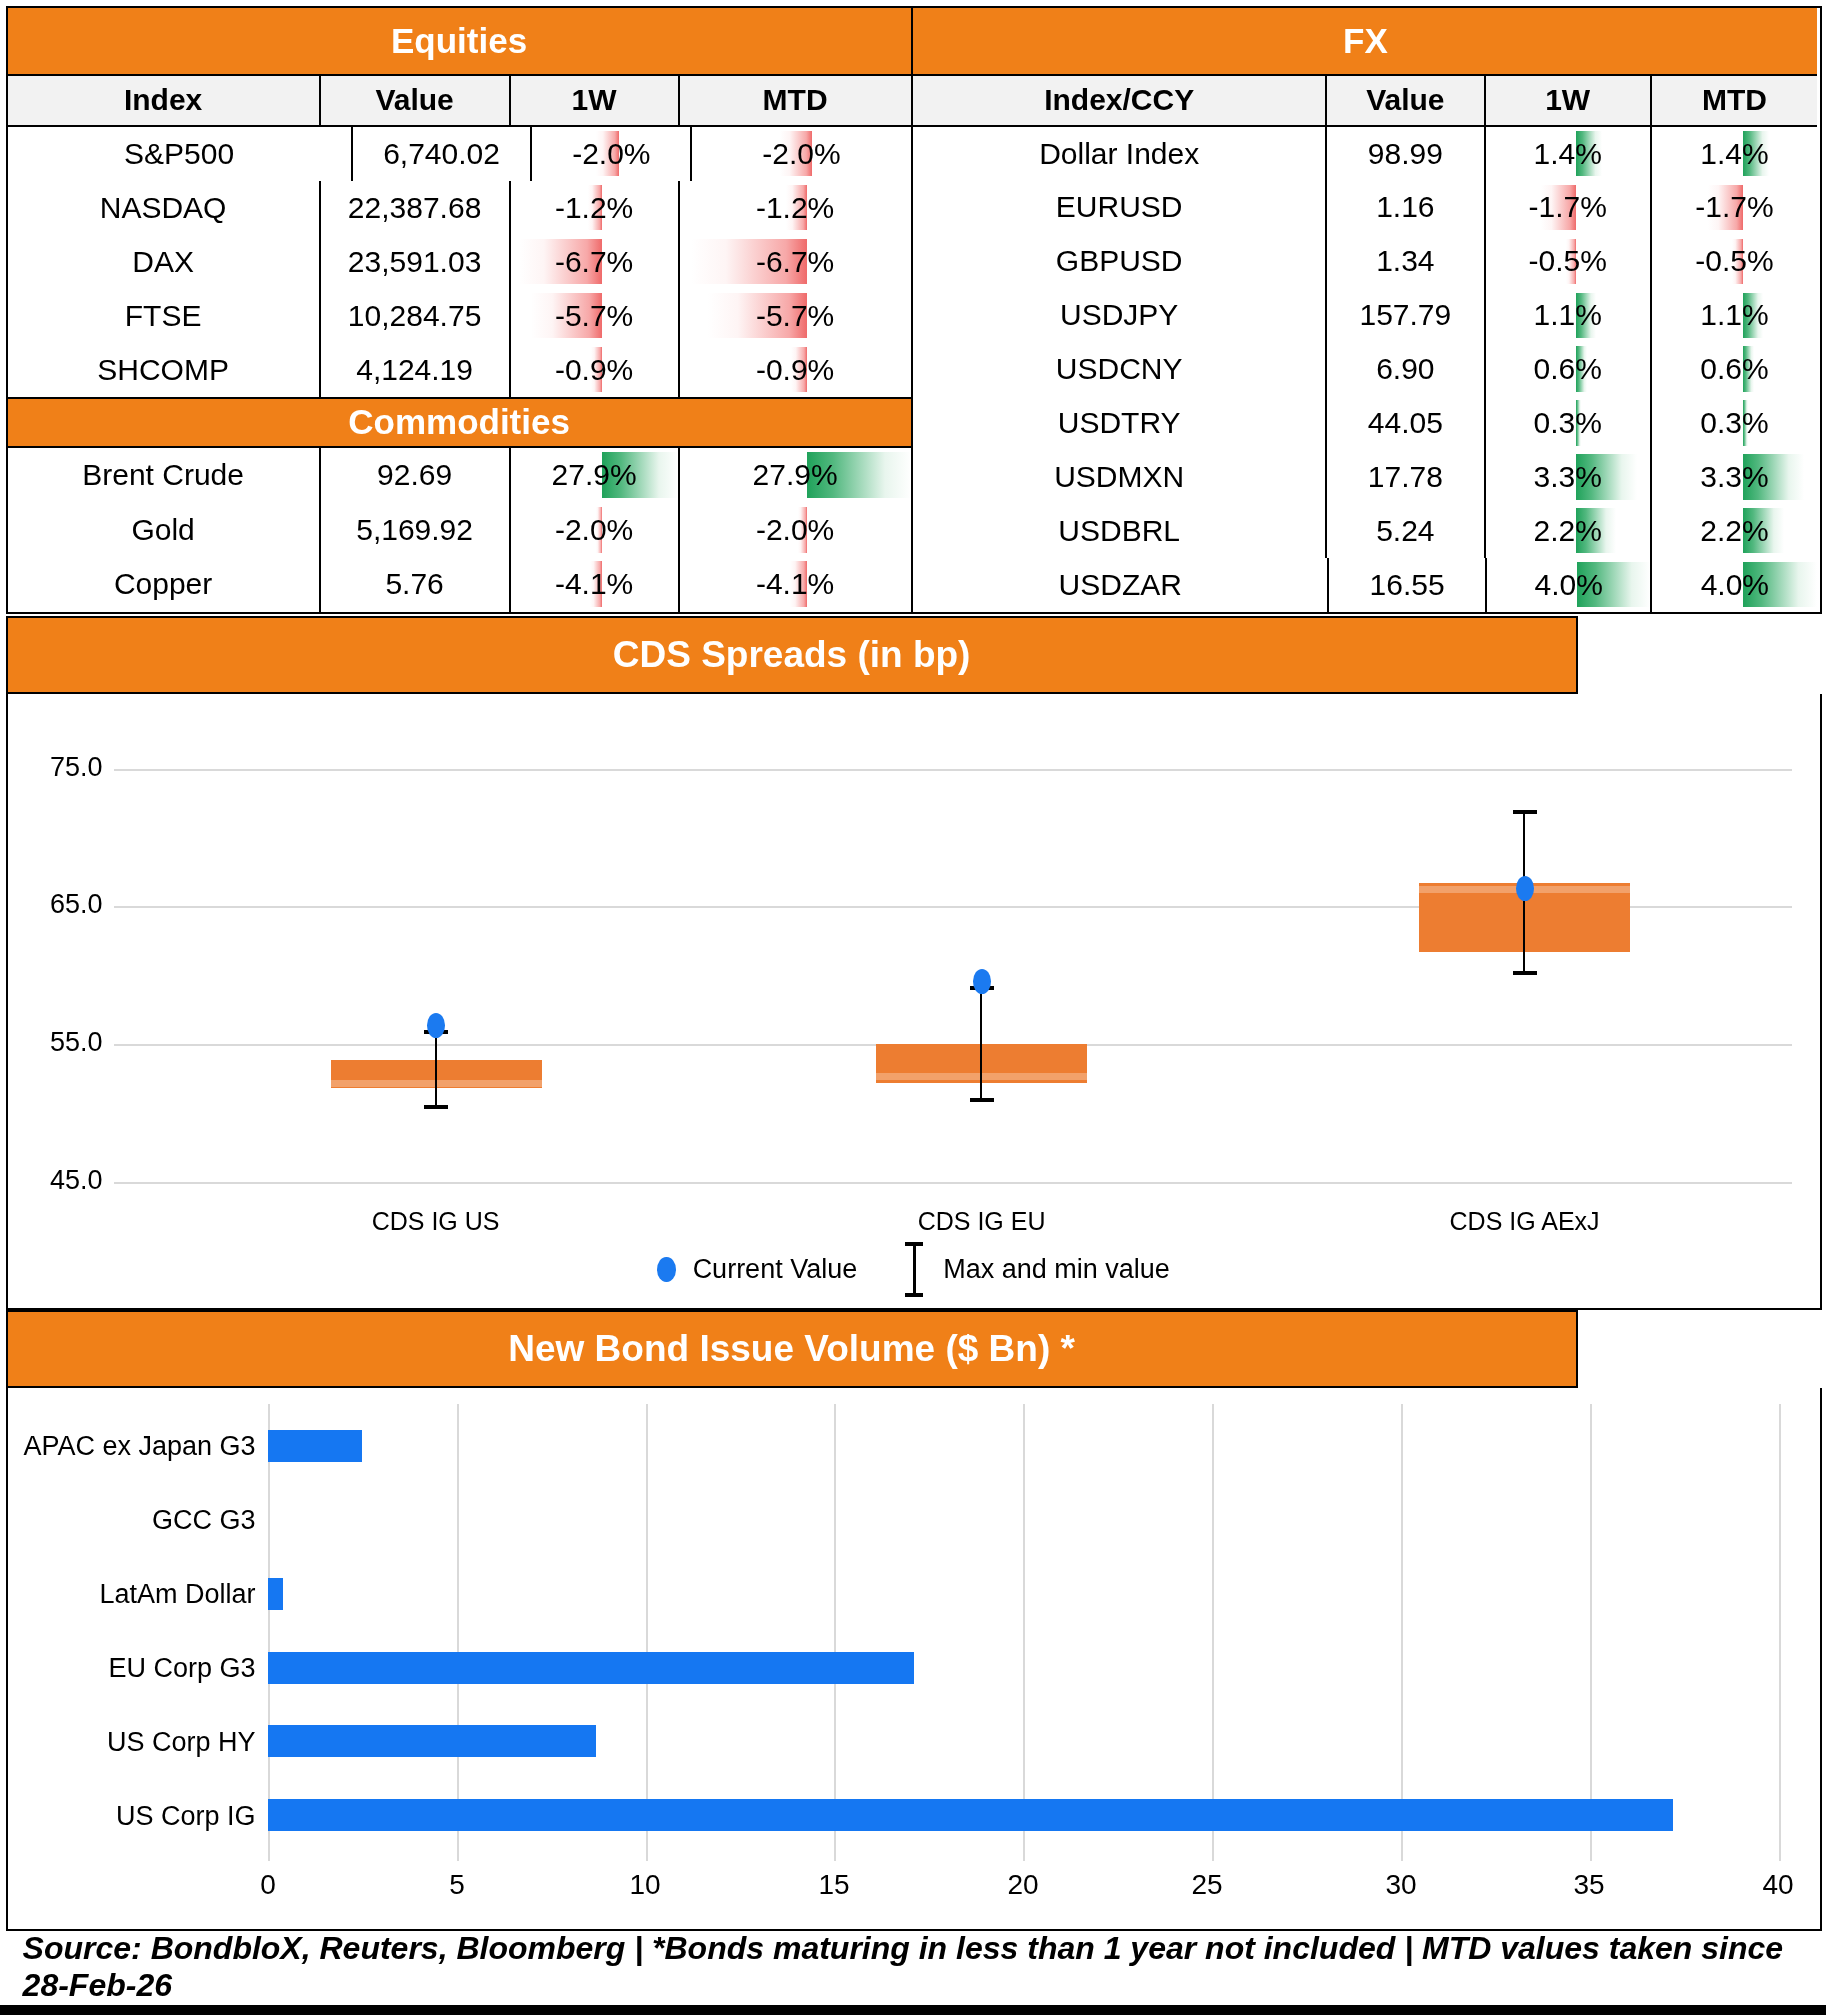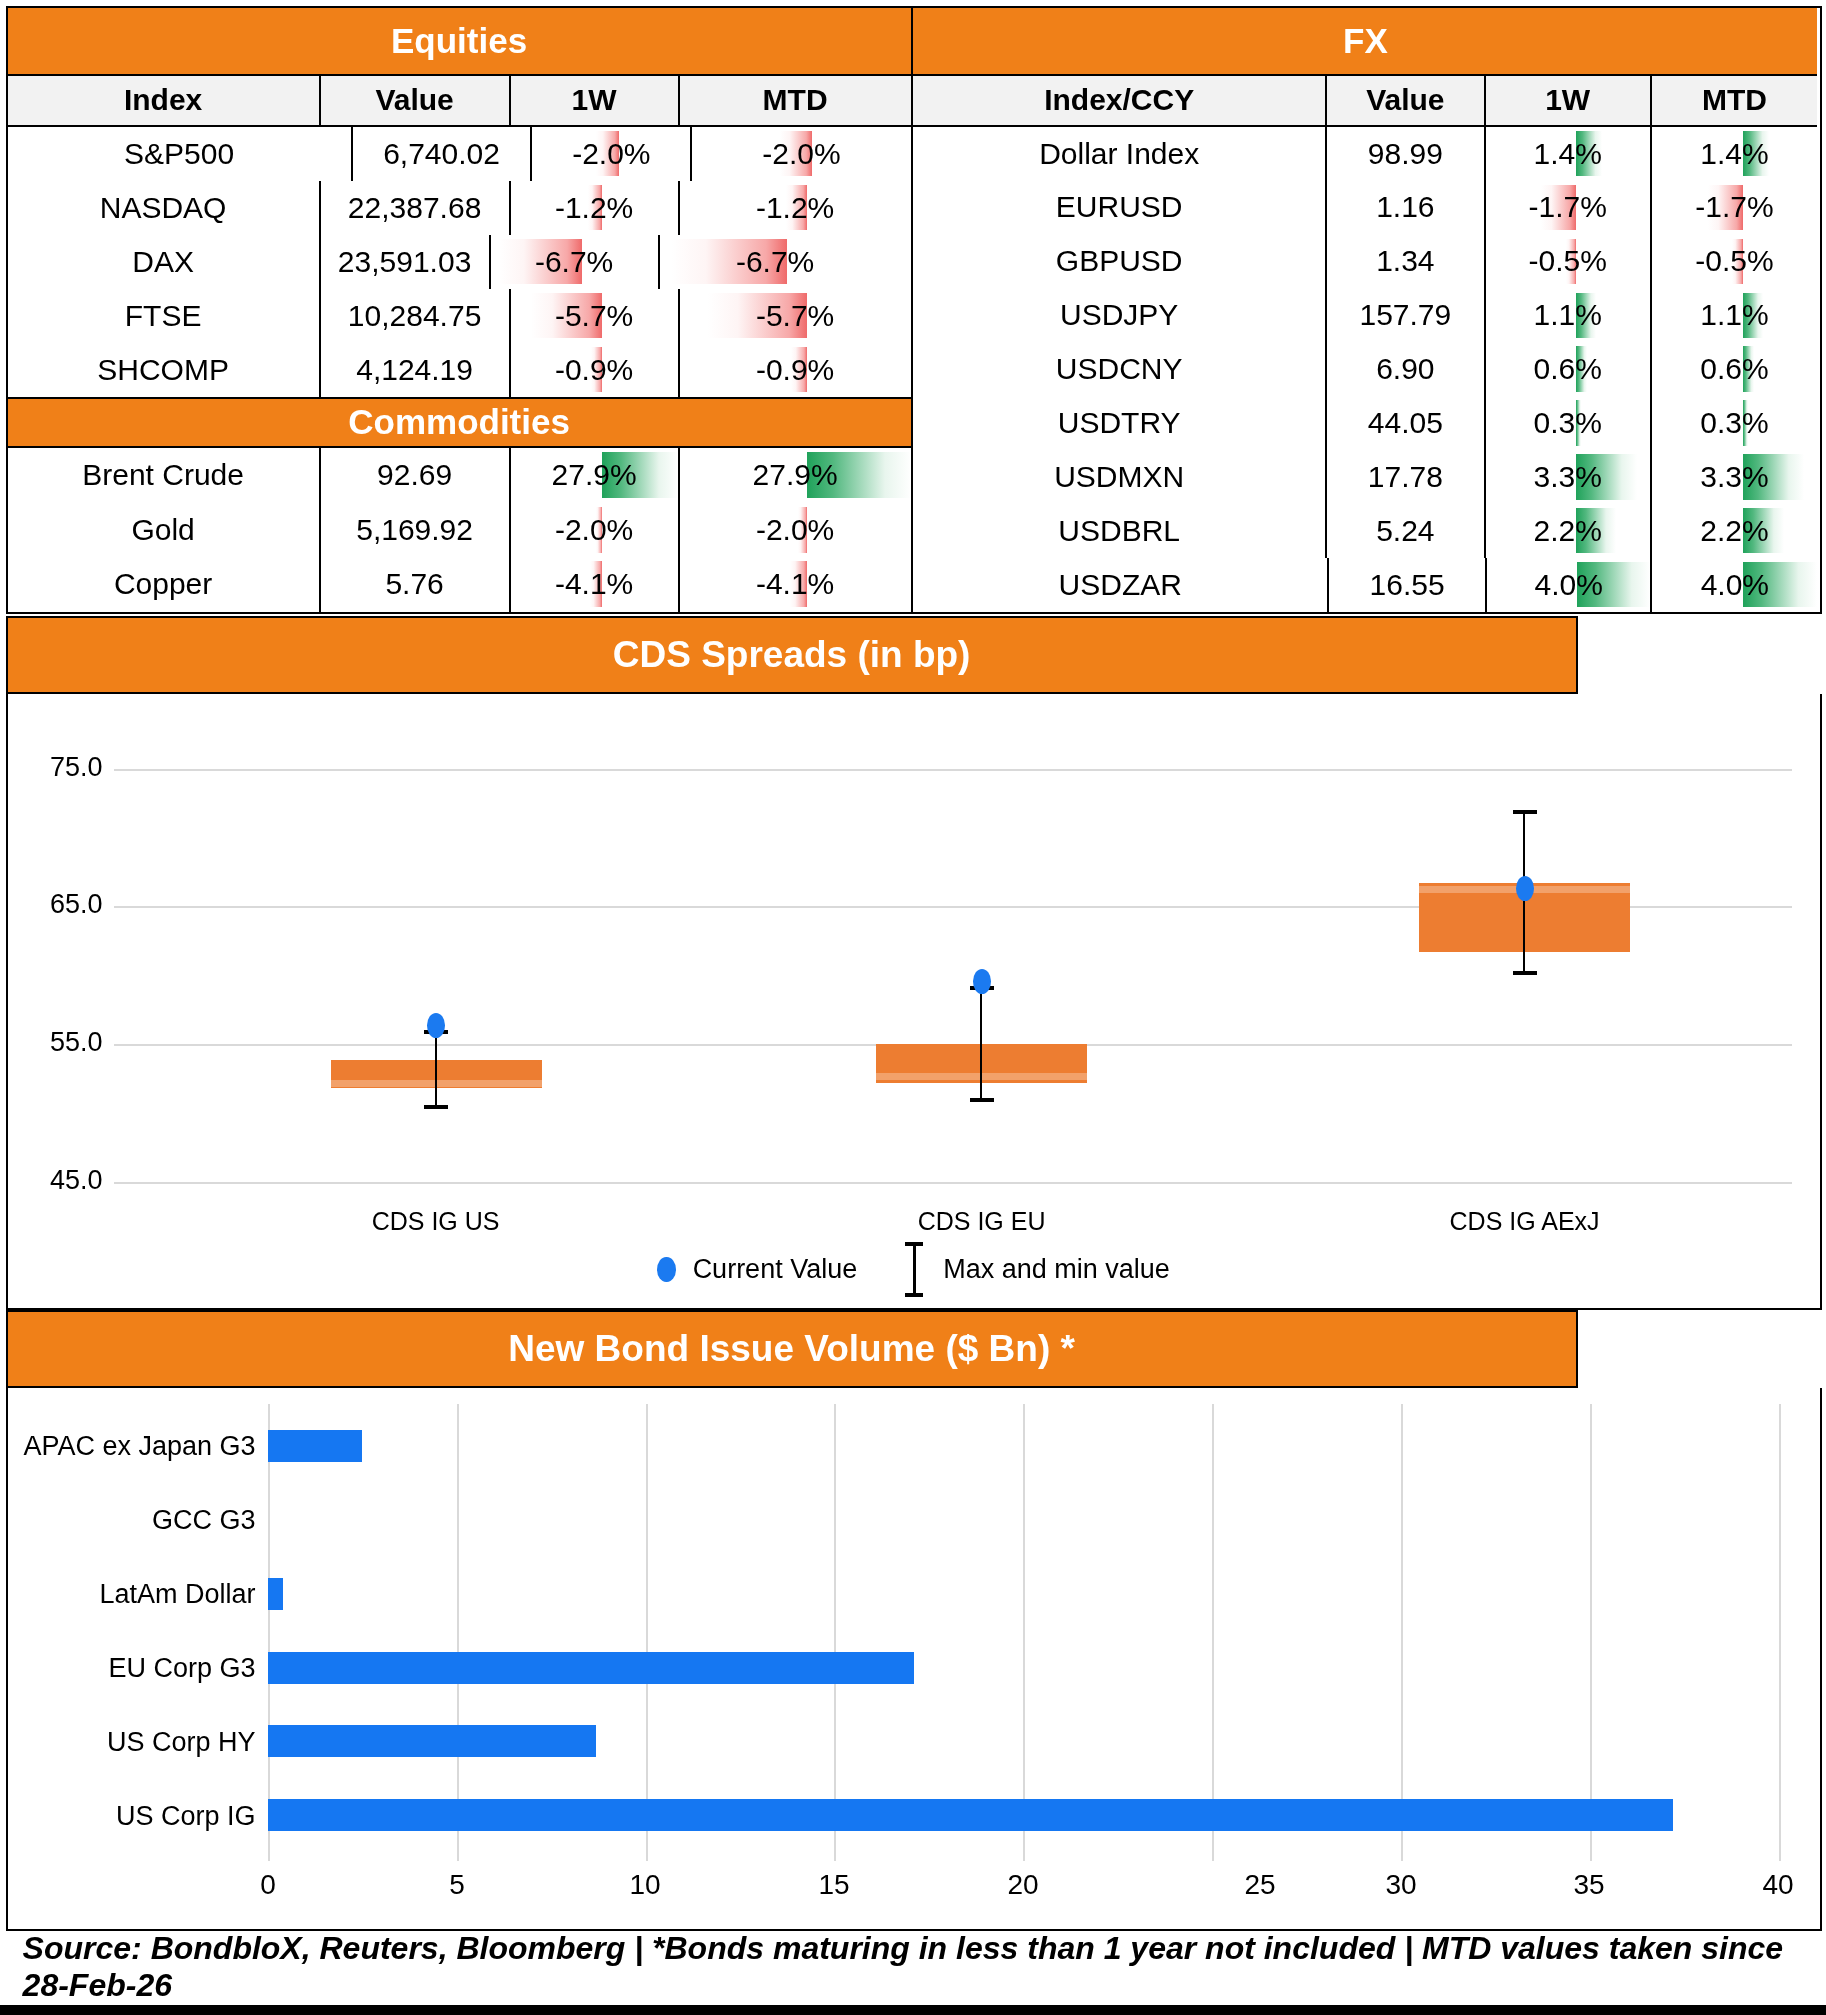--- a/index.html
+++ b/index.html
@@ -125,21 +125,21 @@
           </div>
           <div class="cell" style="width:233px;">
             <div class="databar neg" style="right:45%;width:8.955223880597014%;"></div>
             <span>-1.2%</span>
           </div>
         </div>
         <div class="trow eq">
           <div class="cell" style="width:311px;">
             <span>DAX</span>
           </div>
-          <div class="cell" style="width:170px;">
+          <div class="cell" style="width:190px;">
             <span>23,591.03</span>
           </div>
           <div class="cell" style="width:169px;">
             <div class="databar neg" style="right:45%;width:50%;"></div>
             <span>-6.7%</span>
           </div>
           <div class="cell" style="width:233px;">
             <div class="databar neg" style="right:45%;width:50%;"></div>
             <span>-6.7%</span>
           </div>
@@ -451,21 +451,21 @@
       <div class="xlab" style="left:218px;top:481px;">0</div>
       <div class="vgrid" style="left:449px;top:15.5px;height:457px;"></div>
       <div class="xlab" style="left:407px;top:481px;">5</div>
       <div class="vgrid" style="left:638px;top:15.5px;height:457px;"></div>
       <div class="xlab" style="left:595px;top:481px;">10</div>
       <div class="vgrid" style="left:826px;top:15.5px;height:457px;"></div>
       <div class="xlab" style="left:784px;top:481px;">15</div>
       <div class="vgrid" style="left:1015px;top:15.5px;height:457px;"></div>
       <div class="xlab" style="left:973px;top:481px;">20</div>
       <div class="vgrid" style="left:1204px;top:15.5px;height:457px;"></div>
-      <div class="xlab" style="left:1210px;top:481px;">25</div>
+      <div class="xlab" style="left:1157px;top:481px;">25</div>
       <div class="vgrid" style="left:1393px;top:15.5px;height:457px;"></div>
       <div class="xlab" style="left:1351px;top:481px;">30</div>
       <div class="vgrid" style="left:1582px;top:15.5px;height:457px;"></div>
       <div class="xlab" style="left:1539px;top:481px;">35</div>
       <div class="vgrid" style="left:1771px;top:15.5px;height:457px;"></div>
       <div class="xlab" style="left:1728px;top:481px;">40</div>
       <div class="bond-catlab" style="left:0;width:248px;top:41px;line-height:34px;">APAC ex Japan G3</div>
       <div class="bond-bar" style="left:260px;top:42px;height:32px;width:94px;"></div>
       <div class="bond-catlab" style="left:0;width:248px;top:115px;line-height:34px;">GCC G3</div>
       <div class="bond-catlab" style="left:0;width:248px;top:189px;line-height:34px;">LatAm Dollar</div>

